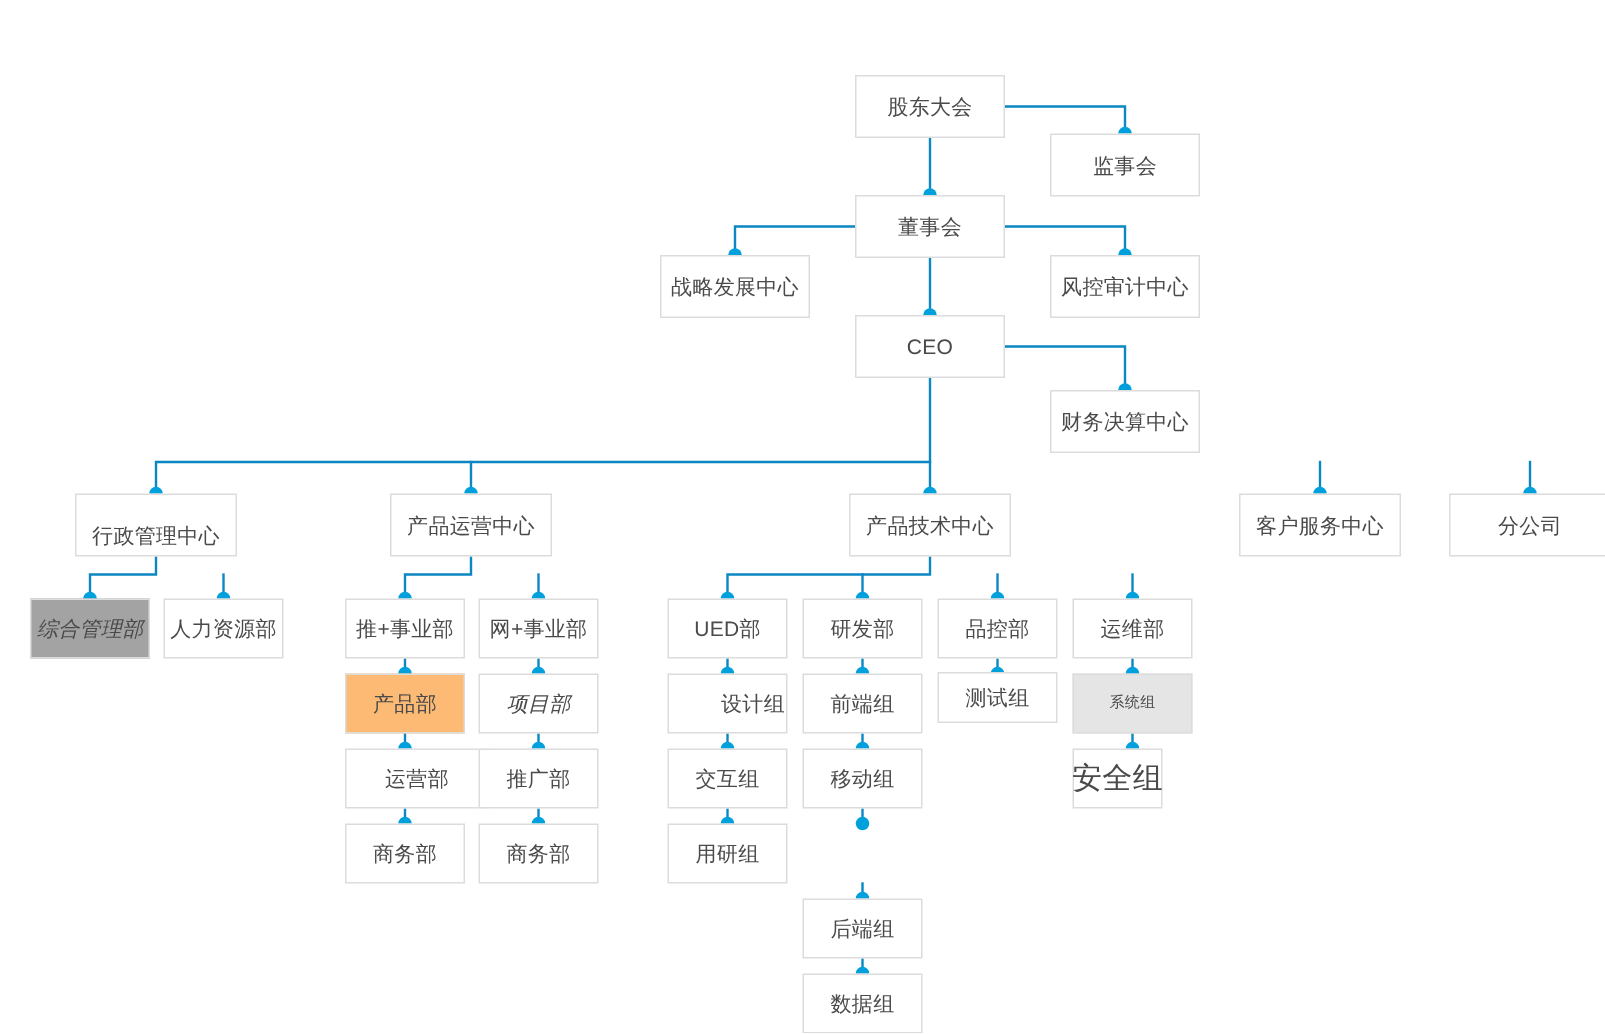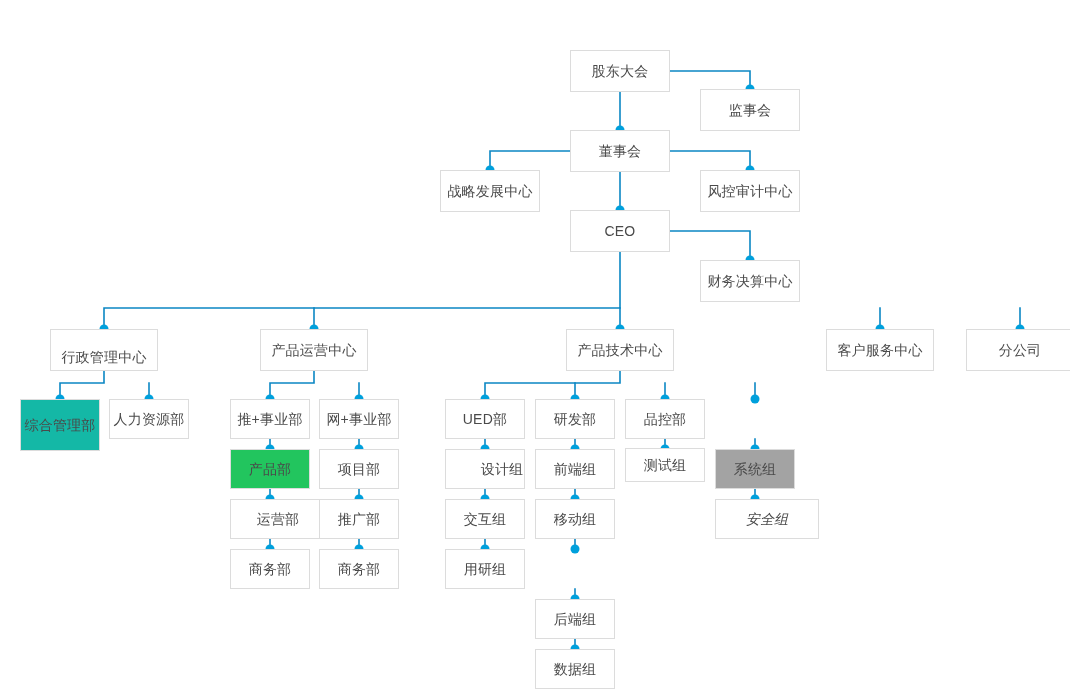--- a/index.html
+++ b/index.html
@@ -152,37 +152,37 @@
     </div>
     <div class="org-node" style="left: 566px; top: 329px; width: 108px; height: 42px; background: rgb(255, 255, 255); border-color: rgb(220, 220, 220); font-size: 14px;">
       <span class="node-label" style="color: rgb(74, 74, 74);">产品技术中心</span>
     </div>
     <div class="org-node" style="left: 826px; top: 329px; width: 108px; height: 42px; background: rgb(255, 255, 255); border-color: rgb(220, 220, 220); font-size: 14px;">
       <span class="node-label" style="color: rgb(74, 74, 74);">客户服务中心</span>
     </div>
     <div class="org-node" style="left: 966px; top: 329px; width: 108px; height: 42px; background: rgb(255, 255, 255); border-color: rgb(220, 220, 220); font-size: 14px;">
       <span class="node-label" style="color: rgb(74, 74, 74);">分公司</span>
     </div>
-    <div class="org-node" style="left: 20px; top: 399px; width: 80px; height: 52px; background: #14b8a6; border-color: rgb(220, 220, 220); font-size: 14px;">
+    <div class="org-node" style="left: 20px; top: 399px; width: 80px; height: 40px; background: #a3a3a3; border-color: rgb(220, 220, 220); font-size: 14px; font-style: italic;">
       <span class="node-label" style="color: rgb(74, 74, 74);">综合管理部</span>
     </div>
     <div class="org-node" style="left: 109px; top: 399px; width: 80px; height: 40px; background: rgb(255, 255, 255); border-color: rgb(220, 220, 220); font-size: 14px;">
       <span class="node-label" style="color: rgb(74, 74, 74);">人力资源部</span>
     </div>
     <div class="org-node" style="left: 230px; top: 399px; width: 80px; height: 40px; background: rgb(255, 255, 255); border-color: rgb(220, 220, 220); font-size: 14px;">
       <span class="node-label" style="color: rgb(74, 74, 74);">推+事业部</span>
     </div>
     <div class="org-node" style="left: 319px; top: 399px; width: 80px; height: 40px; background: rgb(255, 255, 255); border-color: rgb(220, 220, 220); font-size: 14px;">
       <span class="node-label" style="color: rgb(74, 74, 74);">网+事业部</span>
     </div>
-    <div class="org-node" style="left: 230px; top: 449px; width: 80px; height: 40px; background: #22c55e; border-color: rgb(220, 220, 220); font-size: 14px;">
+    <div class="org-node" style="left: 230px; top: 449px; width: 80px; height: 40px; background: #fdba74; border-color: rgb(220, 220, 220); font-size: 14px;">
       <span class="node-label" style="color: rgb(74, 74, 74);">产品部</span>
     </div>
     <div class="org-node" style="left: 319px; top: 449px; width: 80px; height: 40px; background: rgb(255, 255, 255); border-color: rgb(220, 220, 220); font-size: 14px;">
-      <span class="node-label" style="color: rgb(74, 74, 74);">项目部</span>
+      <span class="node-label" style="color: rgb(74, 74, 74); font-style: italic;">项目部</span>
     </div>
     <div class="org-node" style="left: 230px; top: 499px; width: 96px; height: 40px; background: rgb(255, 255, 255); border-color: rgb(220, 220, 220); font-size: 14px; align-items: center;">
       <span class="node-label" style="color: rgb(74, 74, 74);">运营部</span>
     </div>
     <div class="org-node" style="left: 319px; top: 499px; width: 80px; height: 40px; background: rgb(255, 255, 255); border-color: rgb(220, 220, 220); font-size: 14px;">
       <span class="node-label" style="color: rgb(74, 74, 74);">推广部</span>
     </div>
     <div class="org-node" style="left: 230px; top: 549px; width: 80px; height: 40px; background: rgb(255, 255, 255); border-color: rgb(220, 220, 220); font-size: 14px;">
       <span class="node-label" style="color: rgb(74, 74, 74);">商务部</span>
     </div>
@@ -191,39 +191,42 @@
     </div>
     <div class="org-node" style="left: 445px; top: 399px; width: 80px; height: 40px; background: rgb(255, 255, 255); border-color: rgb(220, 220, 220); font-size: 14px;">
       <span class="node-label" style="color: rgb(74, 74, 74);">UED部</span>
     </div>
     <div class="org-node" style="left: 625px; top: 399px; width: 80px; height: 40px; background: rgb(255, 255, 255); border-color: rgb(220, 220, 220); font-size: 14px;">
       <span class="node-label" style="color: rgb(74, 74, 74);">品控部</span>
     </div>
     <div class="org-node" style="left: 535px; top: 399px; width: 80px; height: 40px; background: rgb(255, 255, 255); border-color: rgb(220, 220, 220); font-size: 14px;">
       <span class="node-label" style="color: rgb(74, 74, 74);">研发部</span>
     </div>
+    <div class="org-node" style="left: 715px; top: 399px; width: 80px; height: 40px; background: rgb(255, 255, 255); border-color: rgb(220, 220, 220); font-size: 14px;">
+      <span class="node-label" style="color: rgb(74, 74, 74);">运维部</span>
+    </div>
     <div class="org-node" style="left: 445px; top: 449px; width: 80px; height: 40px; background: rgb(255, 255, 255); border-color: rgb(220, 220, 220); font-size: 14px; padding-left: 34px;">
       <span class="node-label" style="color: rgb(74, 74, 74);">设计组</span>
     </div>
     <div class="org-node" style="left: 535px; top: 449px; width: 80px; height: 40px; background: rgb(255, 255, 255); border-color: rgb(220, 220, 220); font-size: 14px;">
       <span class="node-label" style="color: rgb(74, 74, 74);">前端组</span>
     </div>
     <div class="org-node" style="left: 625px; top: 448px; width: 80px; height: 34px; background: rgb(255, 255, 255); border-color: rgb(220, 220, 220); font-size: 14px;">
       <span class="node-label" style="color: rgb(74, 74, 74);">测试组</span>
     </div>
-    <div class="org-node" style="left: 715px; top: 449px; width: 80px; height: 40px; background: #a3a3a3; border-color: rgb(220, 220, 220); font-size: 14px;">
+    <div class="org-node" style="left: 715px; top: 449px; width: 80px; height: 40px; background: #e5e5e5; border-color: rgb(220, 220, 220); font-size: 10px;">
       <span class="node-label" style="color: rgb(74, 74, 74);">系统组</span>
     </div>
     <div class="org-node" style="left: 445px; top: 499px; width: 80px; height: 40px; background: rgb(255, 255, 255); border-color: rgb(220, 220, 220); font-size: 14px;">
       <span class="node-label" style="color: rgb(74, 74, 74);">交互组</span>
     </div>
     <div class="org-node" style="left: 535px; top: 499px; width: 80px; height: 40px; background: rgb(255, 255, 255); border-color: rgb(220, 220, 220); font-size: 14px;">
       <span class="node-label" style="color: rgb(74, 74, 74);">移动组</span>
     </div>
-    <div class="org-node" style="left: 715px; top: 499px; width: 104px; height: 40px; background: rgb(255, 255, 255); border-color: rgb(220, 220, 220); font-size: 14px; font-style: italic;">
+    <div class="org-node" style="left: 715px; top: 499px; width: 60px; height: 40px; background: rgb(255, 255, 255); border-color: rgb(220, 220, 220); font-size: 20px;">
       <span class="node-label" style="color: rgb(74, 74, 74);">安全组</span>
     </div>
     <div class="org-node" style="left: 445px; top: 549px; width: 80px; height: 40px; background: rgb(255, 255, 255); border-color: rgb(220, 220, 220); font-size: 14px;">
       <span class="node-label" style="color: rgb(74, 74, 74);">用研组</span>
     </div>
     <div class="org-node" style="left: 535px; top: 599px; width: 80px; height: 40px; background: rgb(255, 255, 255); border-color: rgb(220, 220, 220); font-size: 14px;">
       <span class="node-label" style="color: rgb(74, 74, 74);">后端组</span>
     </div>
     <div class="org-node" style="left: 535px; top: 649px; width: 80px; height: 40px; background: rgb(255, 255, 255); border-color: rgb(220, 220, 220); font-size: 14px;">
       <span class="node-label" style="color: rgb(74, 74, 74);">数据组</span>

